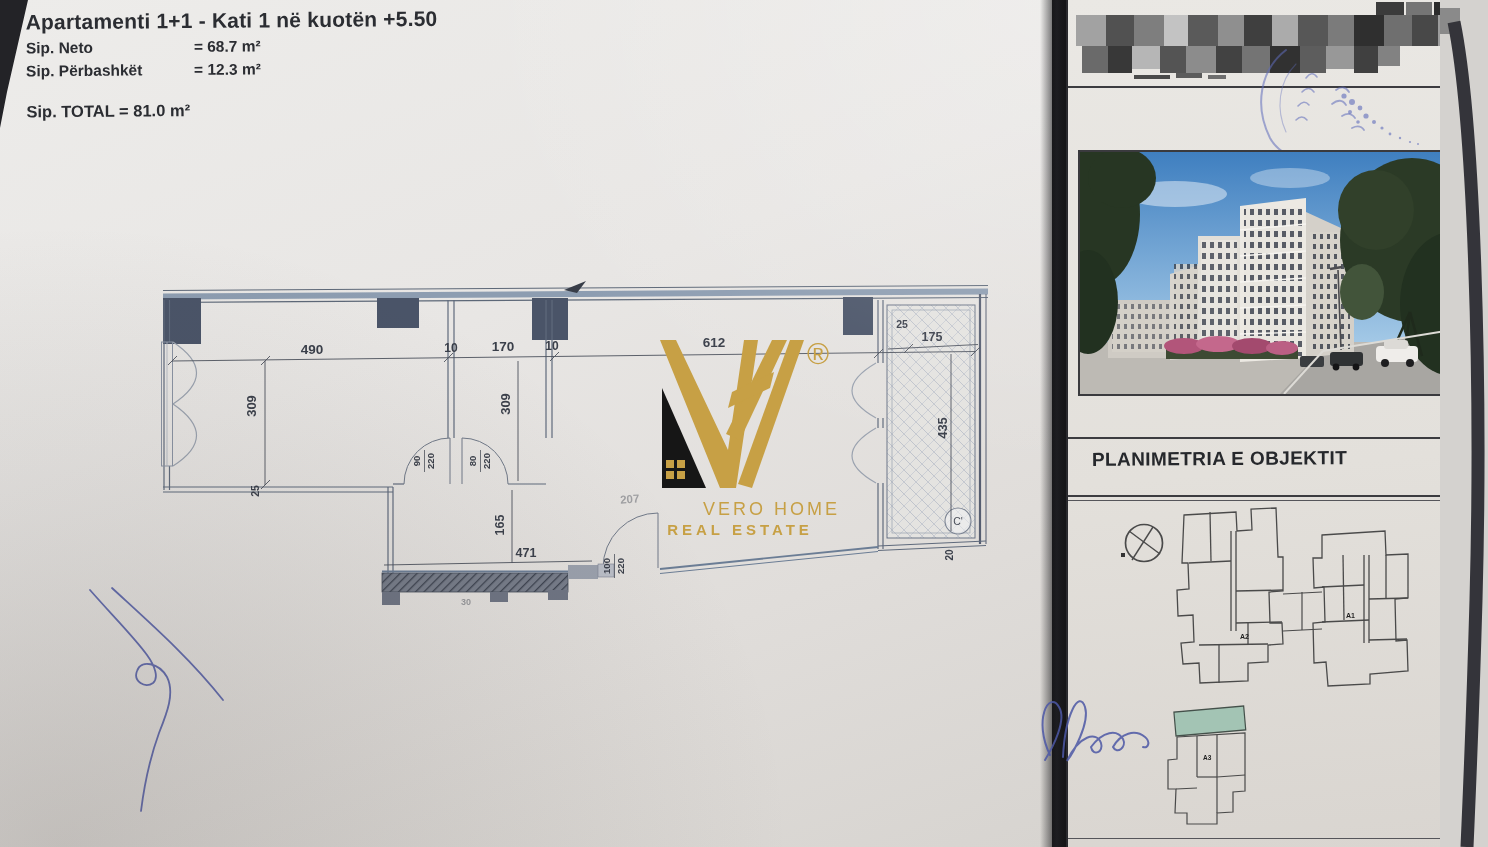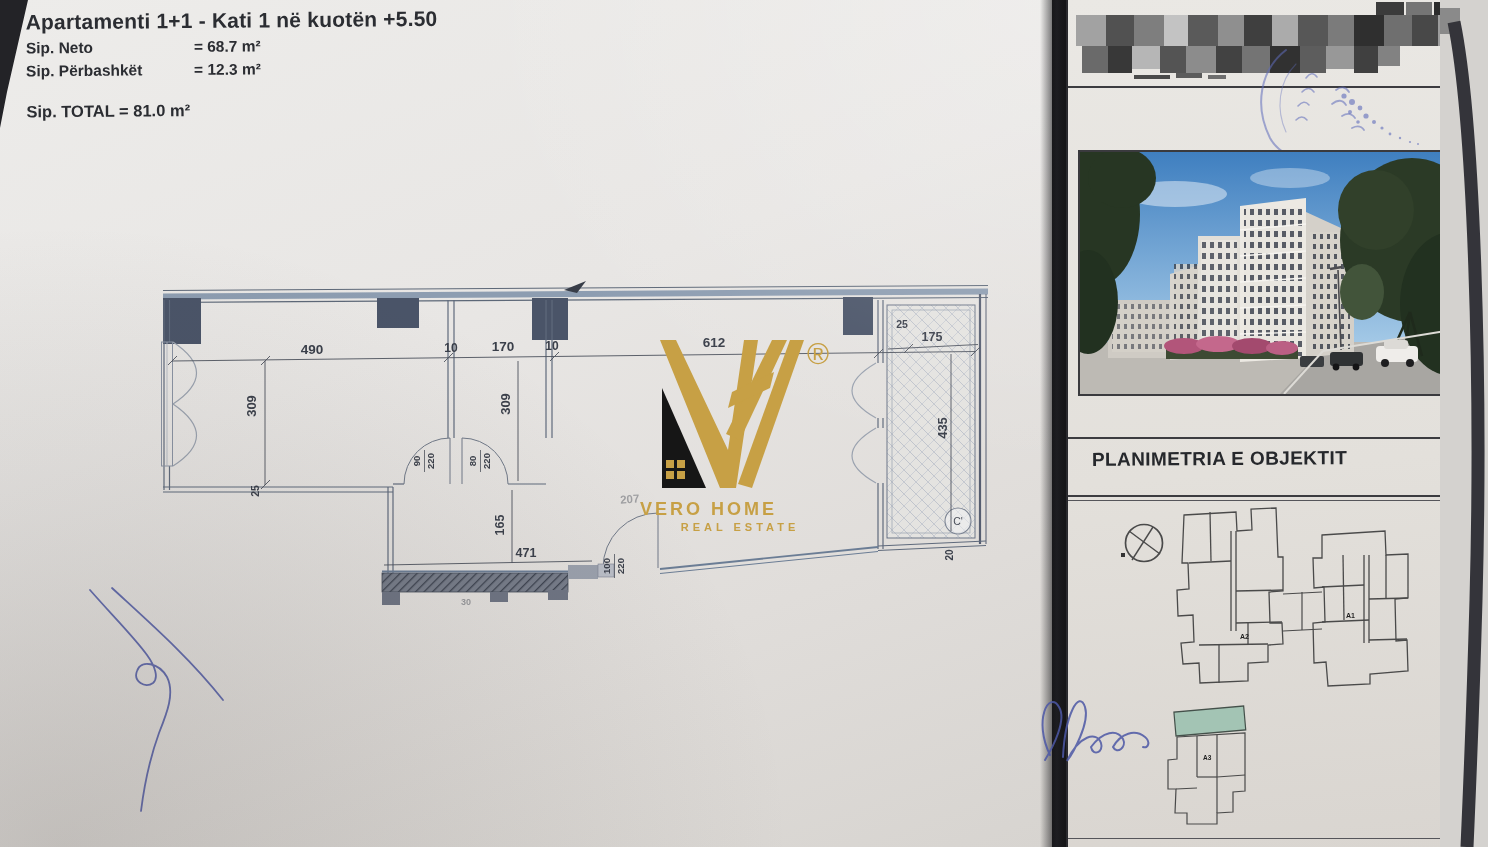--- a/index.html
+++ b/index.html
@@ -12,23 +12,23 @@
   .left-page .vignette{left:0;top:0;width:100%;height:100%;pointer-events:none;
     background:radial-gradient(ellipse at 6% 100%,rgba(70,64,58,.20),transparent 52%),
                radial-gradient(ellipse at 100% 0%,rgba(255,255,255,.25),transparent 40%);}
   .doc-header{left:26px;top:8px;width:560px;color:#2b2d32;transform:rotate(-0.5deg);}
   .doc-title{font-size:21px;font-weight:700;letter-spacing:.2px;}
   .doc-row{display:flex;font-size:15.5px;font-weight:700;margin-top:5px;}
   .doc-row .lbl{width:168px;}
   .doc-total{font-size:16.5px;font-weight:700;margin-top:22px;}
   
   .logo{left:640px;top:328px;width:200px;height:215px;z-index:3;}
-  .logo-name{margin-top:5px;text-align:left;font-size:18px;font-weight:700;
+  .logo-name{margin-top:5px;text-align:right;font-size:18px;font-weight:400;
     letter-spacing:3px;color:#c7a045;}
-  .logo-tag{margin-top:1px;text-align:center;font-size:11px;font-weight:700;
+  .logo-tag{margin-top:1px;text-align:center;font-size:15px;font-weight:700;
     letter-spacing:4px;color:#c7a045;}
   
   .page-gap{left:1040px;top:0;width:28px;height:847px;
     background:linear-gradient(90deg,rgba(25,25,28,0) 0%,rgba(25,25,28,.5) 40%,#1d1d21 60%,rgba(30,30,34,.3) 82%,rgba(0,0,0,0) 100%);}
   .edge-left{left:0;top:0;width:30px;height:132px;background:#232327;
     clip-path:polygon(0 0,28px 0,7px 92px,0 128px);}
   .right-strip{left:1440px;top:0;width:48px;height:847px;background:#d4d2cf;}
   
   .right-page{left:1066px;top:0;width:422px;height:847px;
     background:linear-gradient(175deg,#eae8e4 0%,#e3e0db 55%,#d9d5d0 100%);

